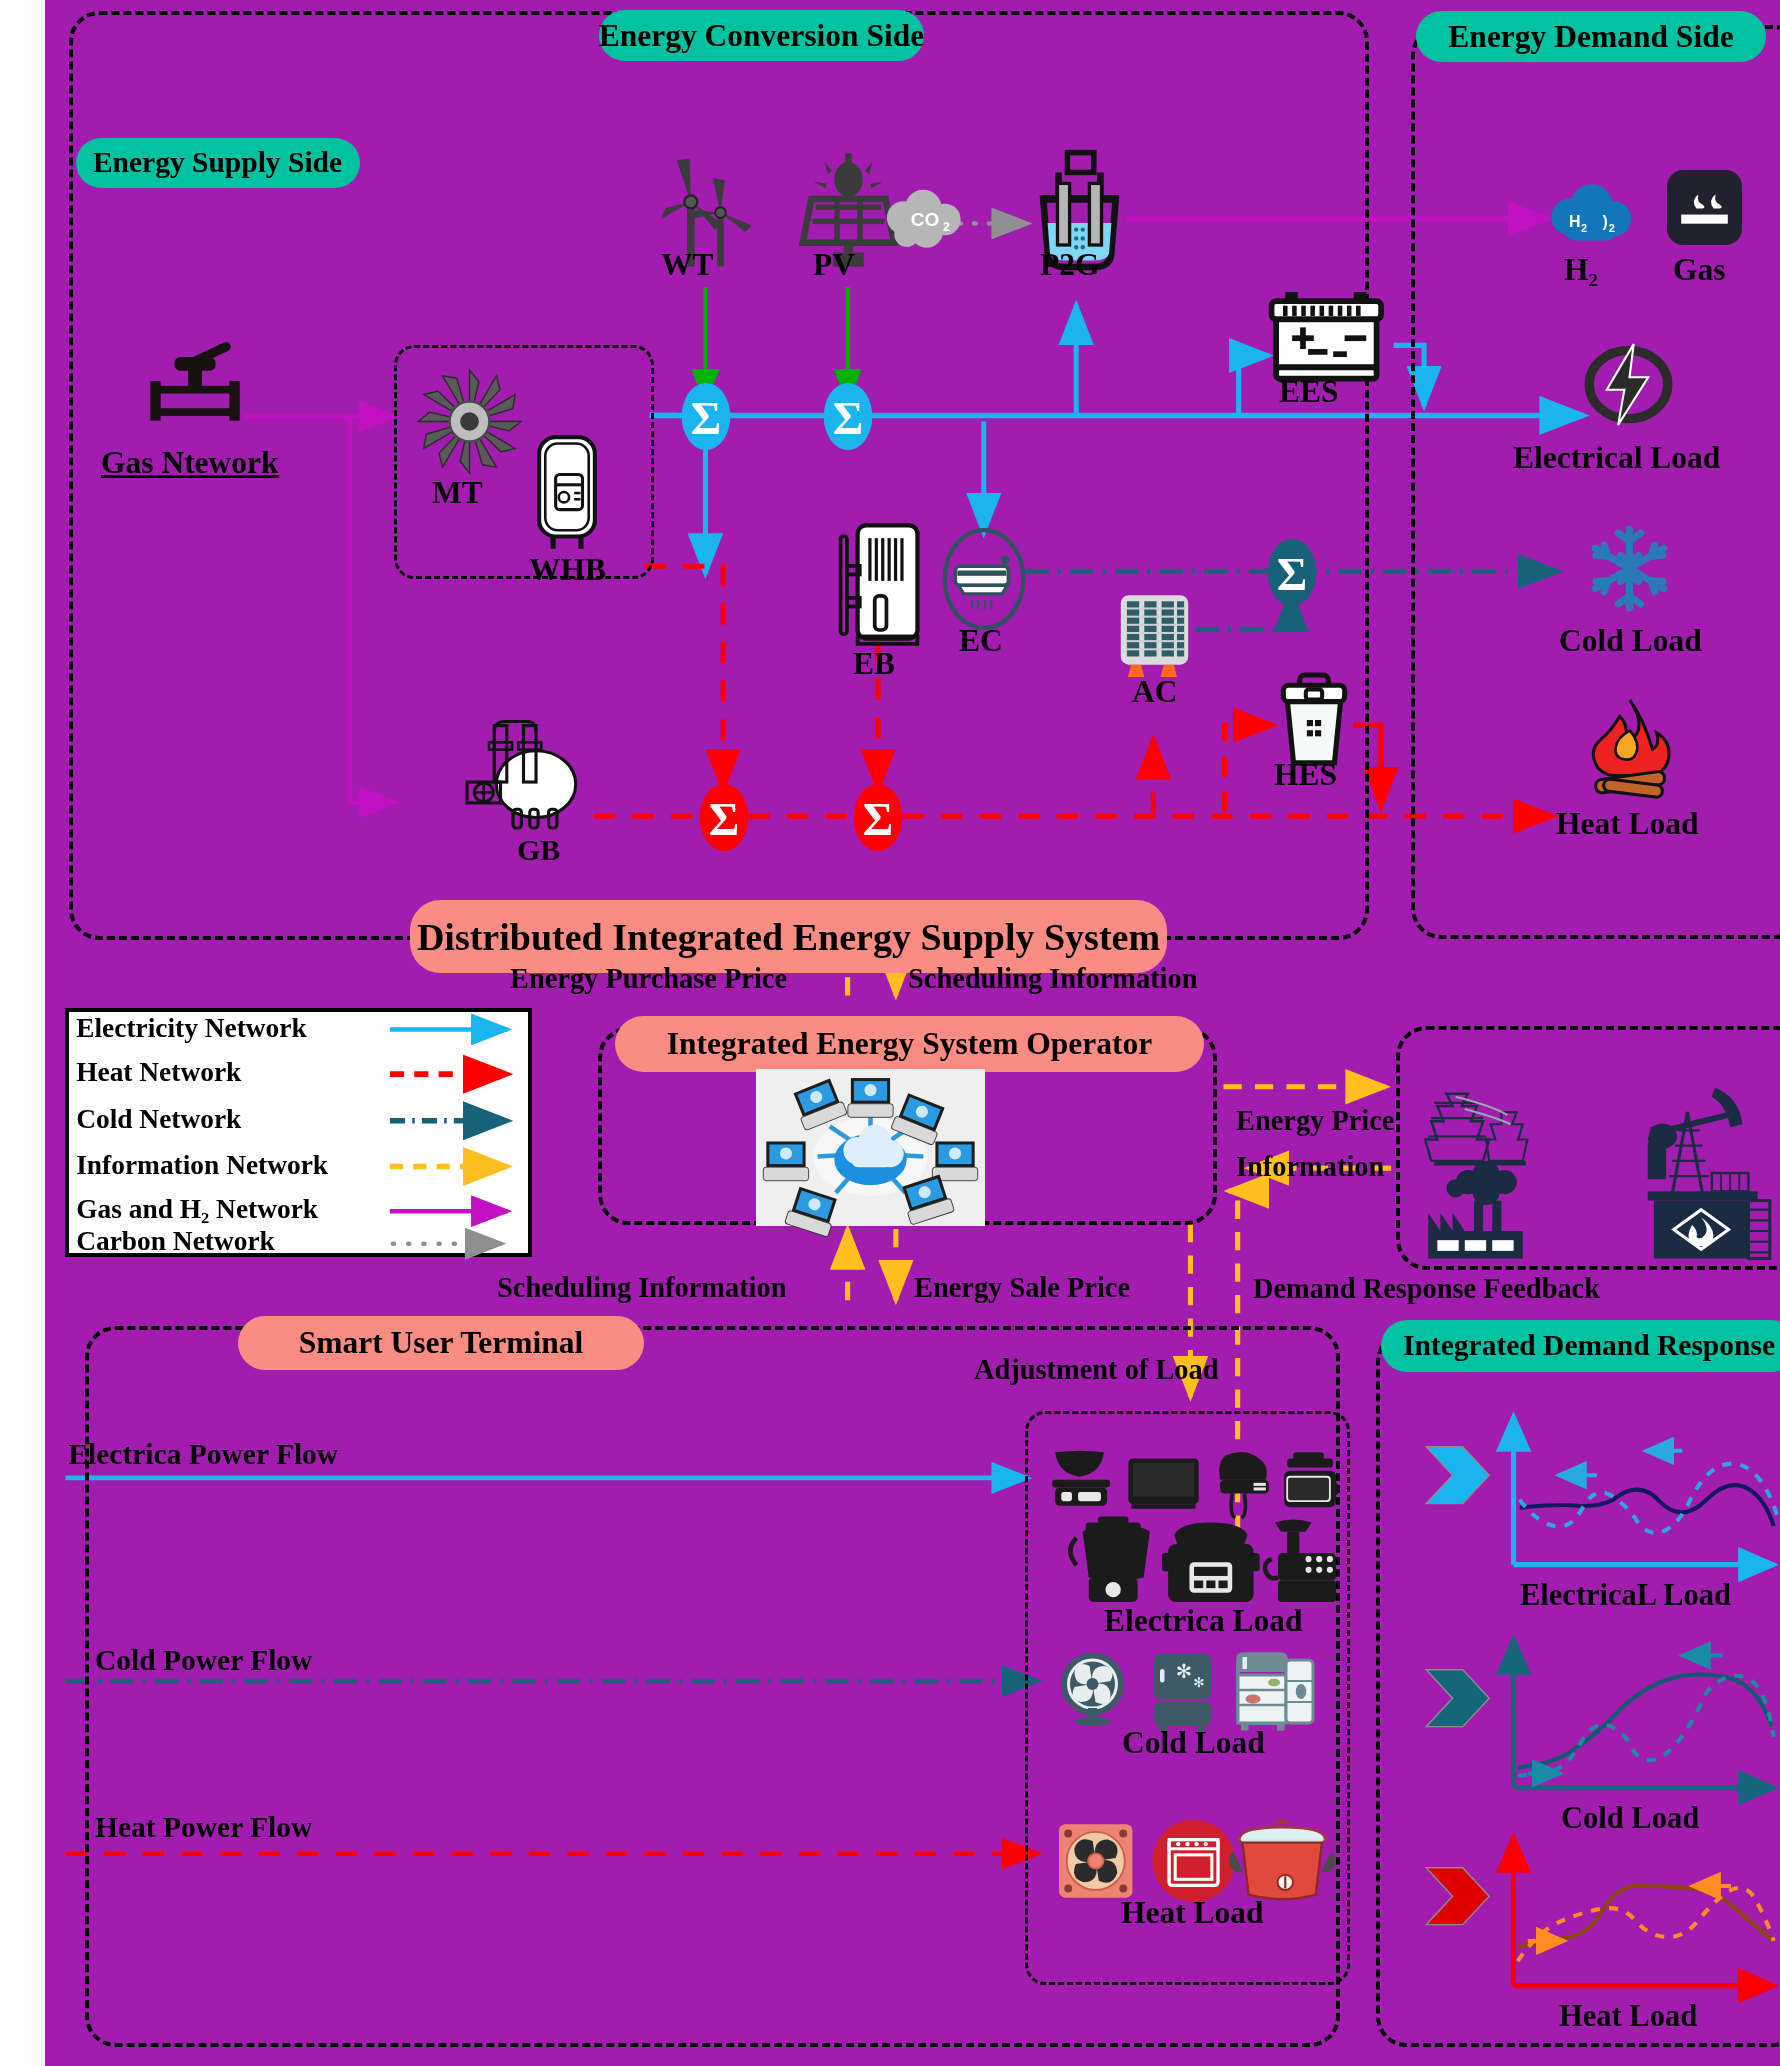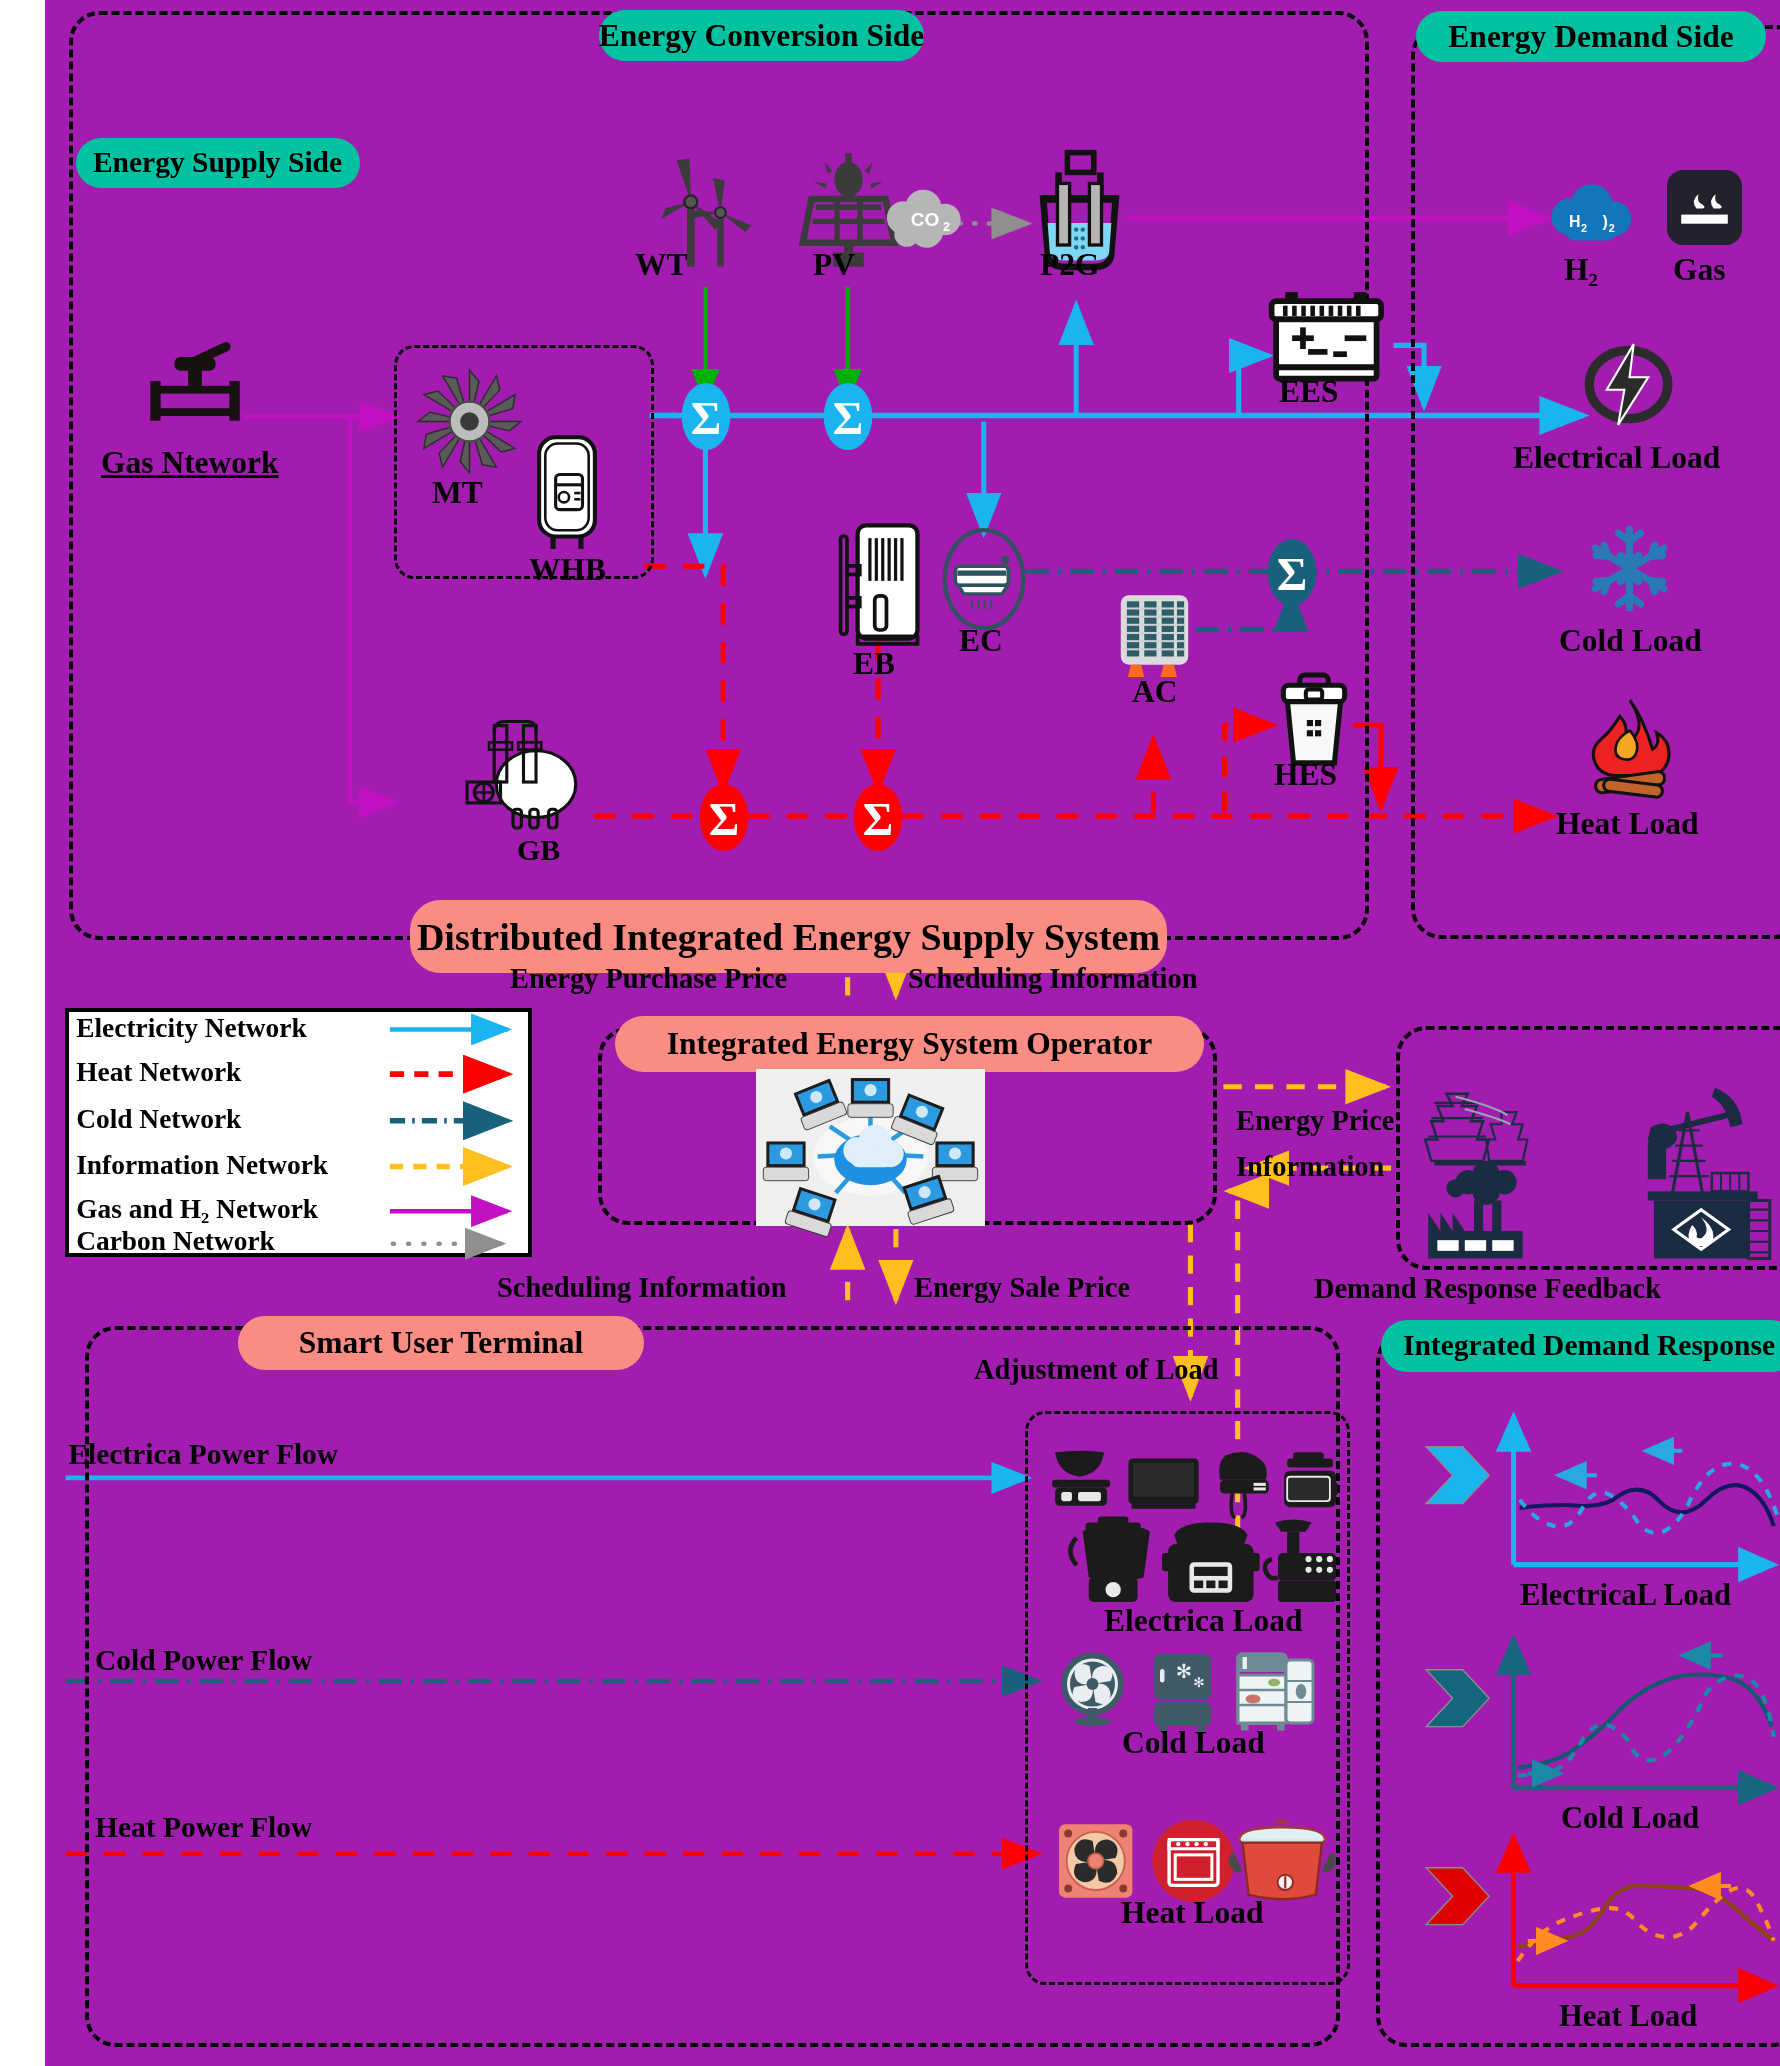--- a/index.html
+++ b/index.html
@@ -180,21 +180,21 @@
         <path d="M29.5 46 L58 66 L52 72 Z"></path>
         <circle cx="29.5" cy="46" r="6" fill="#555" stroke="#222" stroke-width="2"></circle>
         <rect x="54" y="56" width="6" height="50"></rect>
         <path d="M57 56 L50 24 L61 26 Z"></path>
         <path d="M57 56 L30 62 L34 54 Z"></path>
         <path d="M57 56 L86 68 L80 74 Z"></path>
         <circle cx="57" cy="56" r="5" fill="#555" stroke="#222" stroke-width="1.8"></circle>
       </g>
     </svg>
   </div>
-  <div class="txt" style="left:590px;top:249px;font-size:31.5px;">WT</div>
+  <div class="txt" style="left:616px;top:249px;font-size:31.5px;">WT</div>
 
   <div class="abs" style="left:749px;top:152px;width:109px;height:117px;">
     <svg viewBox="0 0 100 105" width="109" height="117">
       <g fill="#3b3b3b">
         <ellipse cx="50" cy="24" rx="13" ry="16"></ellipse>
         <rect x="47" y="0" width="6" height="12"></rect>
         <path d="M28 8 L35 16 L31 19 Z"></path>
           <path d="M72 8 L65 16 L69 19 Z"></path>
         <path d="M18 26 L30 28 L29 32 Z"></path>
           <path d="M82 26 L70 28 L71 32 Z"></path>
@@ -558,21 +558,21 @@
       </g>
     </svg>
   </div>
 
   <div class="txt" style="left:465px;top:965px;font-size:28.4px;">Energy Purchase Price</div>
   <div class="txt" style="left:863px;top:965px;font-size:28.4px;">Scheduling Information</div>
   <div class="txt" style="left:452px;top:1274px;font-size:28.4px;">Scheduling Information</div>
   <div class="txt" style="left:869px;top:1274px;font-size:28.4px;">Energy Sale Price</div>
   <div class="txt" style="left:1191px;top:1107px;font-size:28.4px;">Energy Price</div>
   <div class="txt" style="left:1191px;top:1153px;font-size:28.4px;">Information</div>
-  <div class="txt" style="left:1269px;top:1275px;font-size:28.4px;">Demand Response Feedback</div>
+  <div class="txt" style="left:1208px;top:1275px;font-size:28.4px;">Demand Response Feedback</div>
   <div class="txt" style="left:929px;top:1356px;font-size:28.4px;">Adjustment of Load</div>
 
   <div class="dbox" style="left:1351px;top:1026px;width:411px;height:244px;"></div>
 
   <div class="abs" style="left:1371px;top:1072px;width:366px;height:193px;">
     <svg viewBox="0 0 240 126" width="366" height="193">
       <g fill="#1b2b42">
 
         <path d="M20 14 L34 14 L30 22 L40 22 L36 32 L44 32 L40 44 L48 44 L44 58 L10 58 L6 44 L14 44 L10 32 L18 32 L14 22 L24 22 Z" fill="none" stroke="#1b2b42" stroke-width="1.6"></path>
         <path d="M12 20 L42 20 M10 30 L44 30 M8 42 L46 42" stroke="#1b2b42" stroke-width="1.4"></path>

